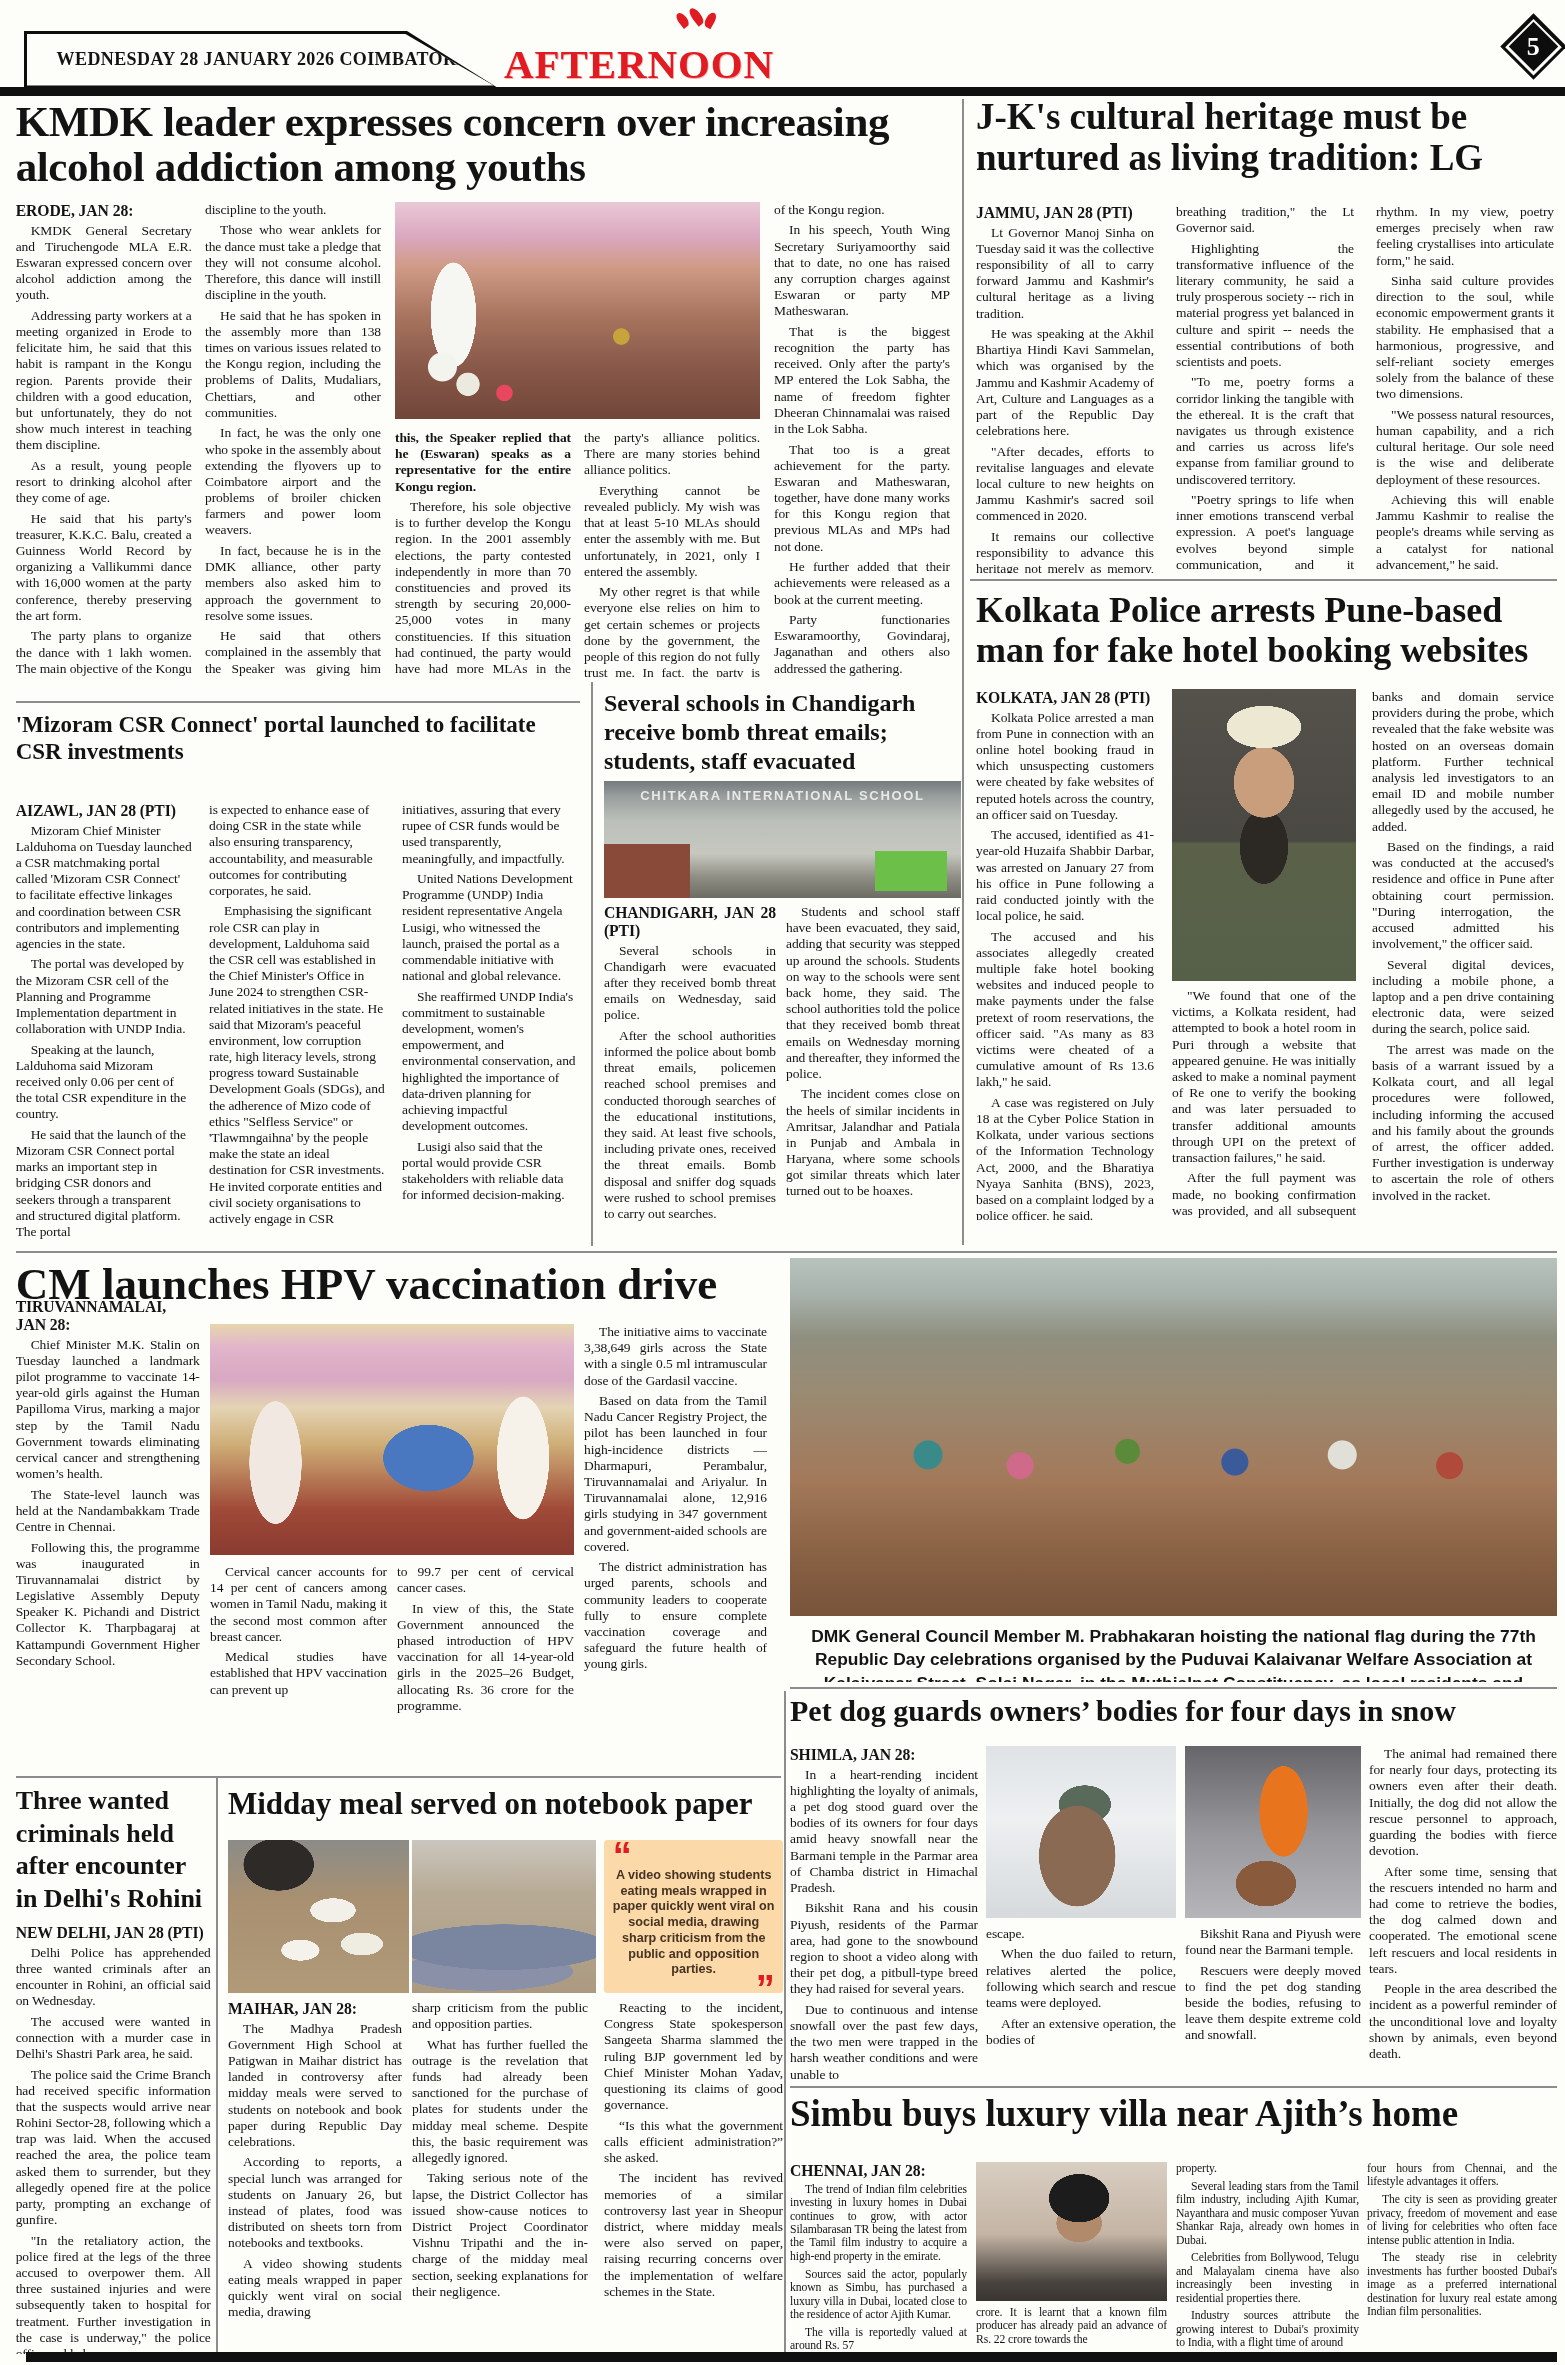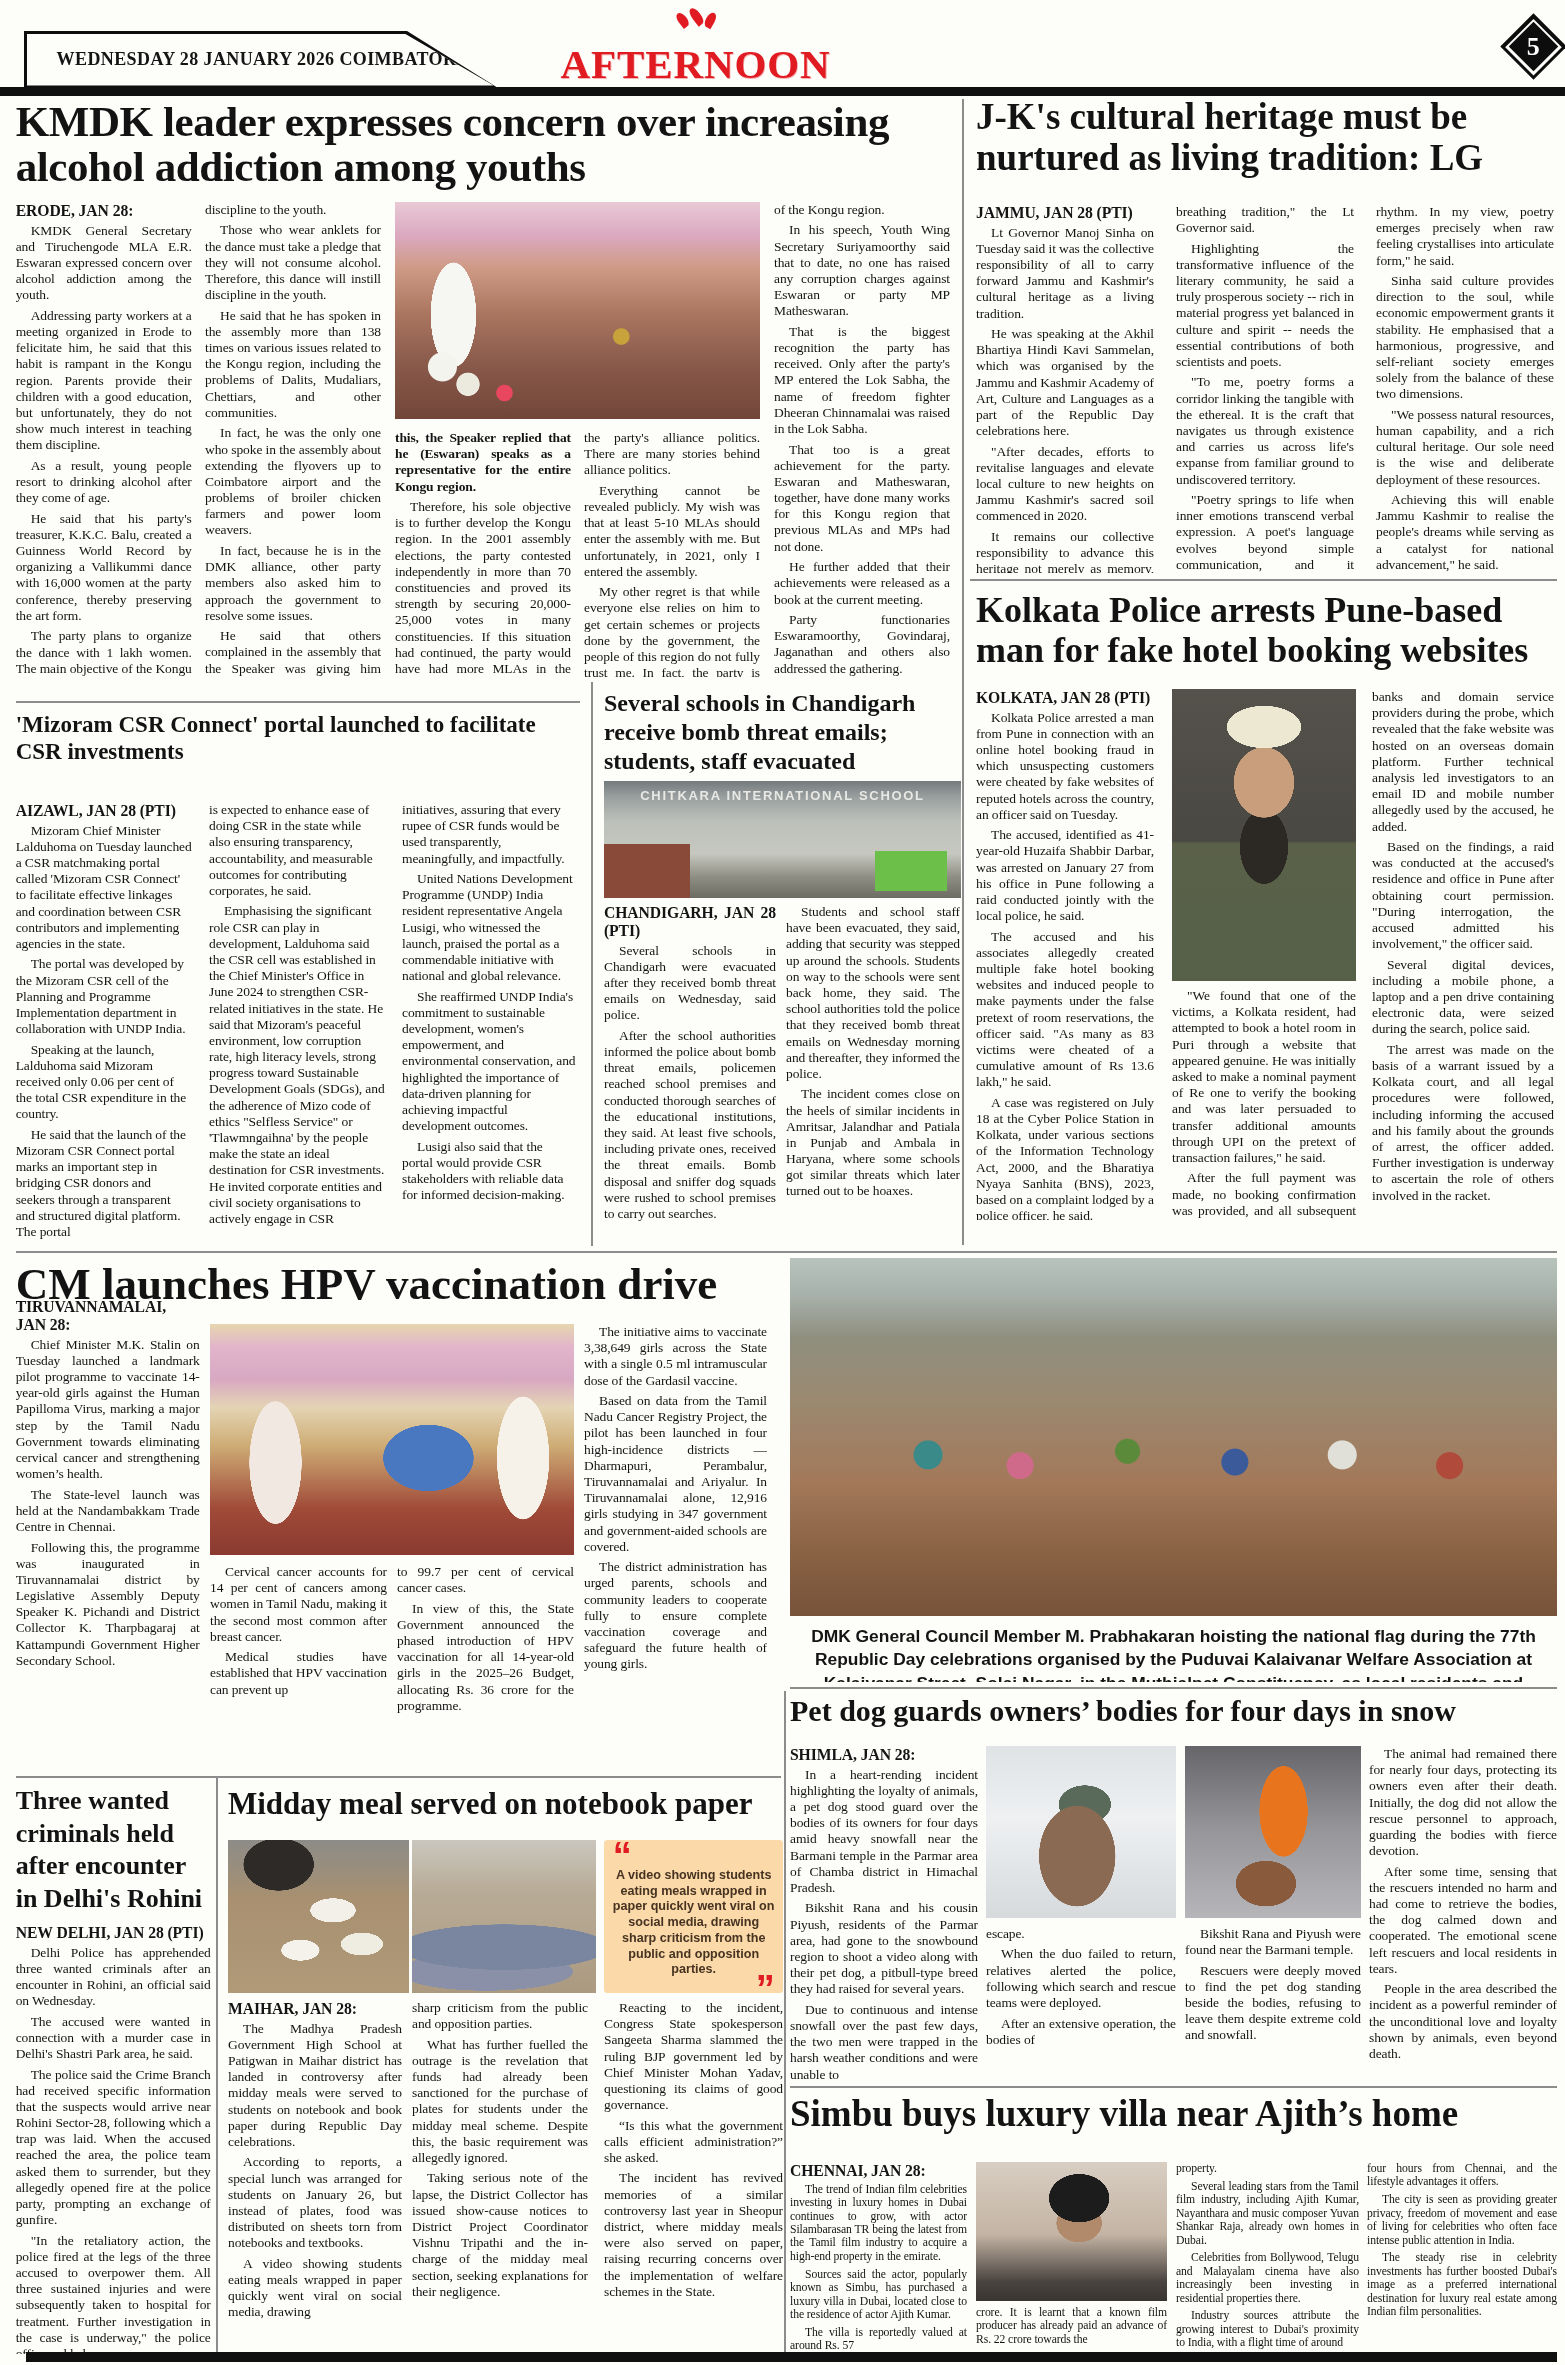--- a/index.html
+++ b/index.html
@@ -4,21 +4,21 @@
 <style>
   html,body{margin:0;padding:0;background:#e8e8e4;}
   .page{position:relative;width:1565px;height:2366px;background:#fdfdfa;margin:0 auto;
         font-family:"Liberation Serif",serif;color:#141414;overflow:hidden;}
   
   .datebox{position:absolute;left:24px;top:31px;width:474px;height:57px;background:#0d0d0d;
            clip-path:polygon(0 0,383px 0,474px 57px,0 57px);}
   .datebox-inner{position:absolute;left:2.6px;top:2.6px;width:469px;height:52px;background:#fdfdfa;
            clip-path:polygon(0 0,378px 0,467px 52px,0 52px);display:flex;align-items:center;}
   .dateline-text{font-weight:bold;font-size:18px;letter-spacing:0.4px;padding-left:30px;}
-  .afternoon{position:absolute;left:504px;top:40px;width:383px;text-align:center;
+  .afternoon{position:absolute;left:504px;top:40px;width:383px;text-align:left;
              font-size:41px;font-weight:bold;color:#e11b22;letter-spacing:0.9px;
              text-shadow:0.9px 0.9px 0 #f5b5b5;}
   .aft-logo{position:absolute;left:671px;top:5.2px;width:52px;height:31px;}
   .flame{position:absolute;width:8.7px;height:15.7px;background:#e11b22;border-radius:50% 50% 50% 0;
          transform:rotate(-38deg);}
   .flame.f1{left:7px;top:7px;}.flame.f2{left:21px;top:1.7px;height:19px;}.flame.f3{left:35px;top:7px;transform:rotate(30deg);border-radius:50% 50% 0 50%;}
   .mast-rule{position:absolute;left:0;top:87px;width:1565px;height:8.7px;background:#101010;}
   .pd-outer{position:absolute;left:1510px;top:22.6px;width:47px;height:47px;background:#0d0d0d;transform:rotate(45deg);}
   .pd-mid{position:absolute;inset:3.5px;background:#fdfdfa;}
   .pd-core{position:absolute;inset:2.6px;background:#0d0d0d;display:flex;align-items:center;justify-content:center;}

